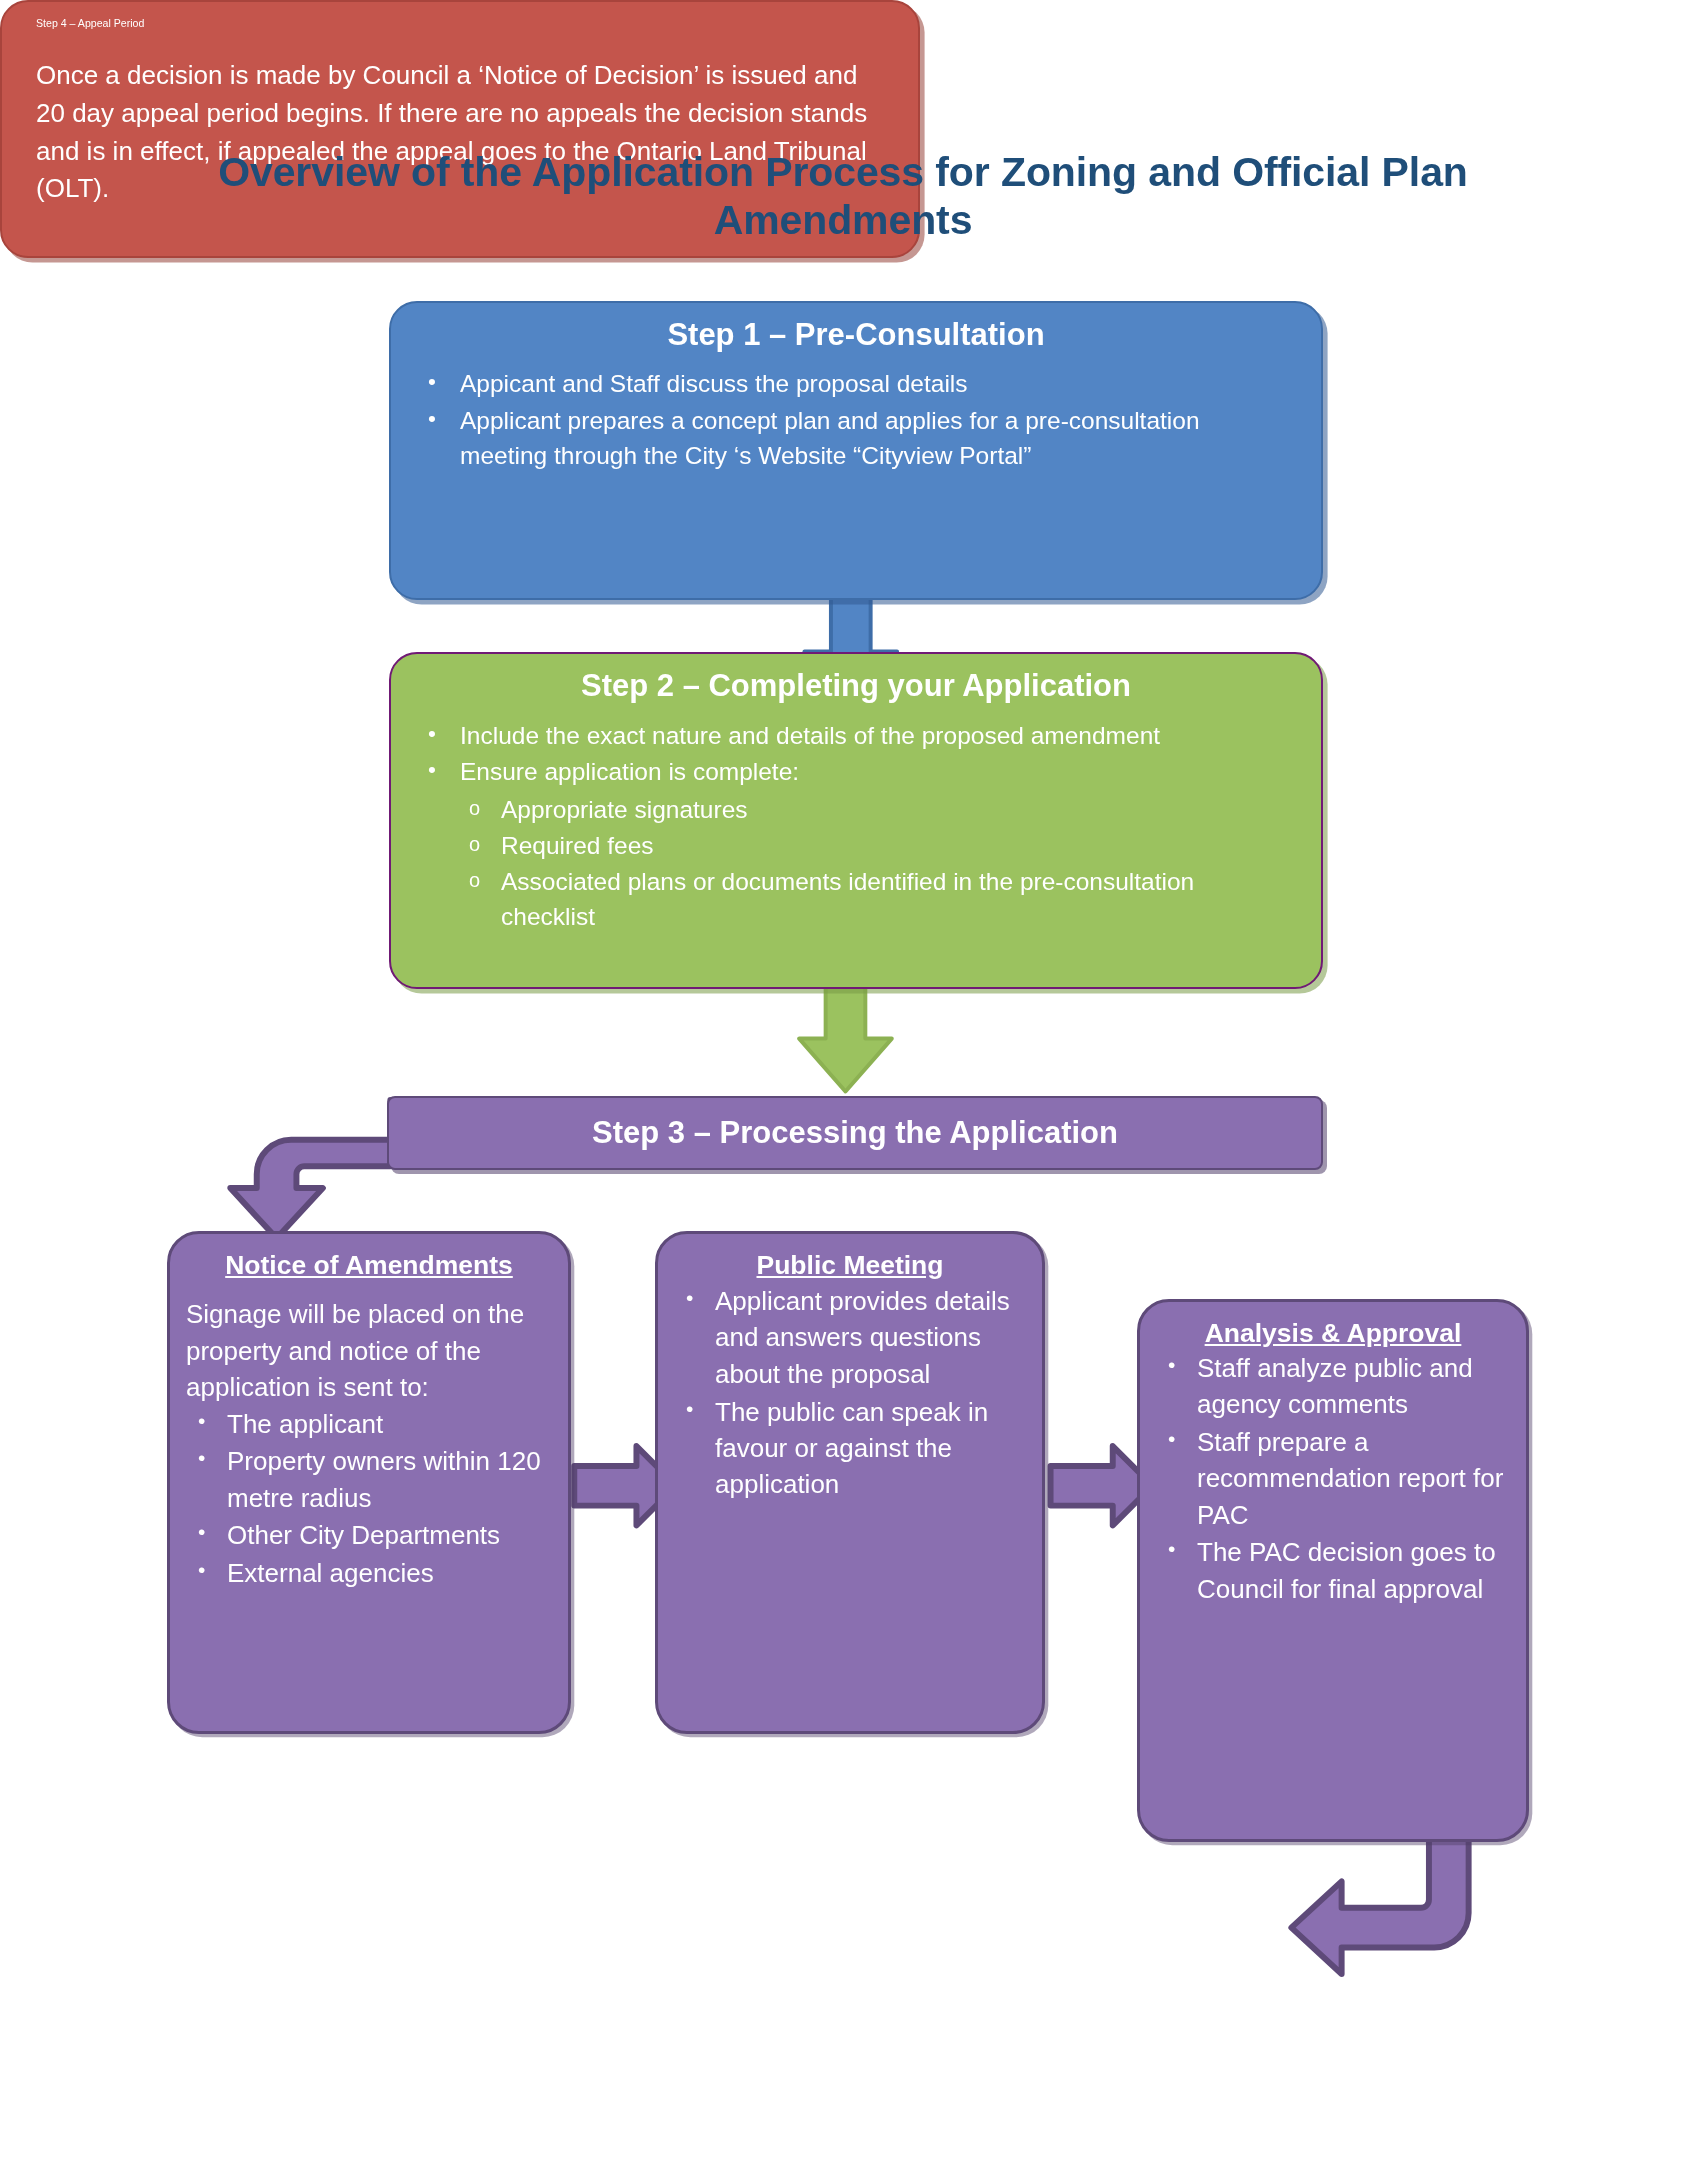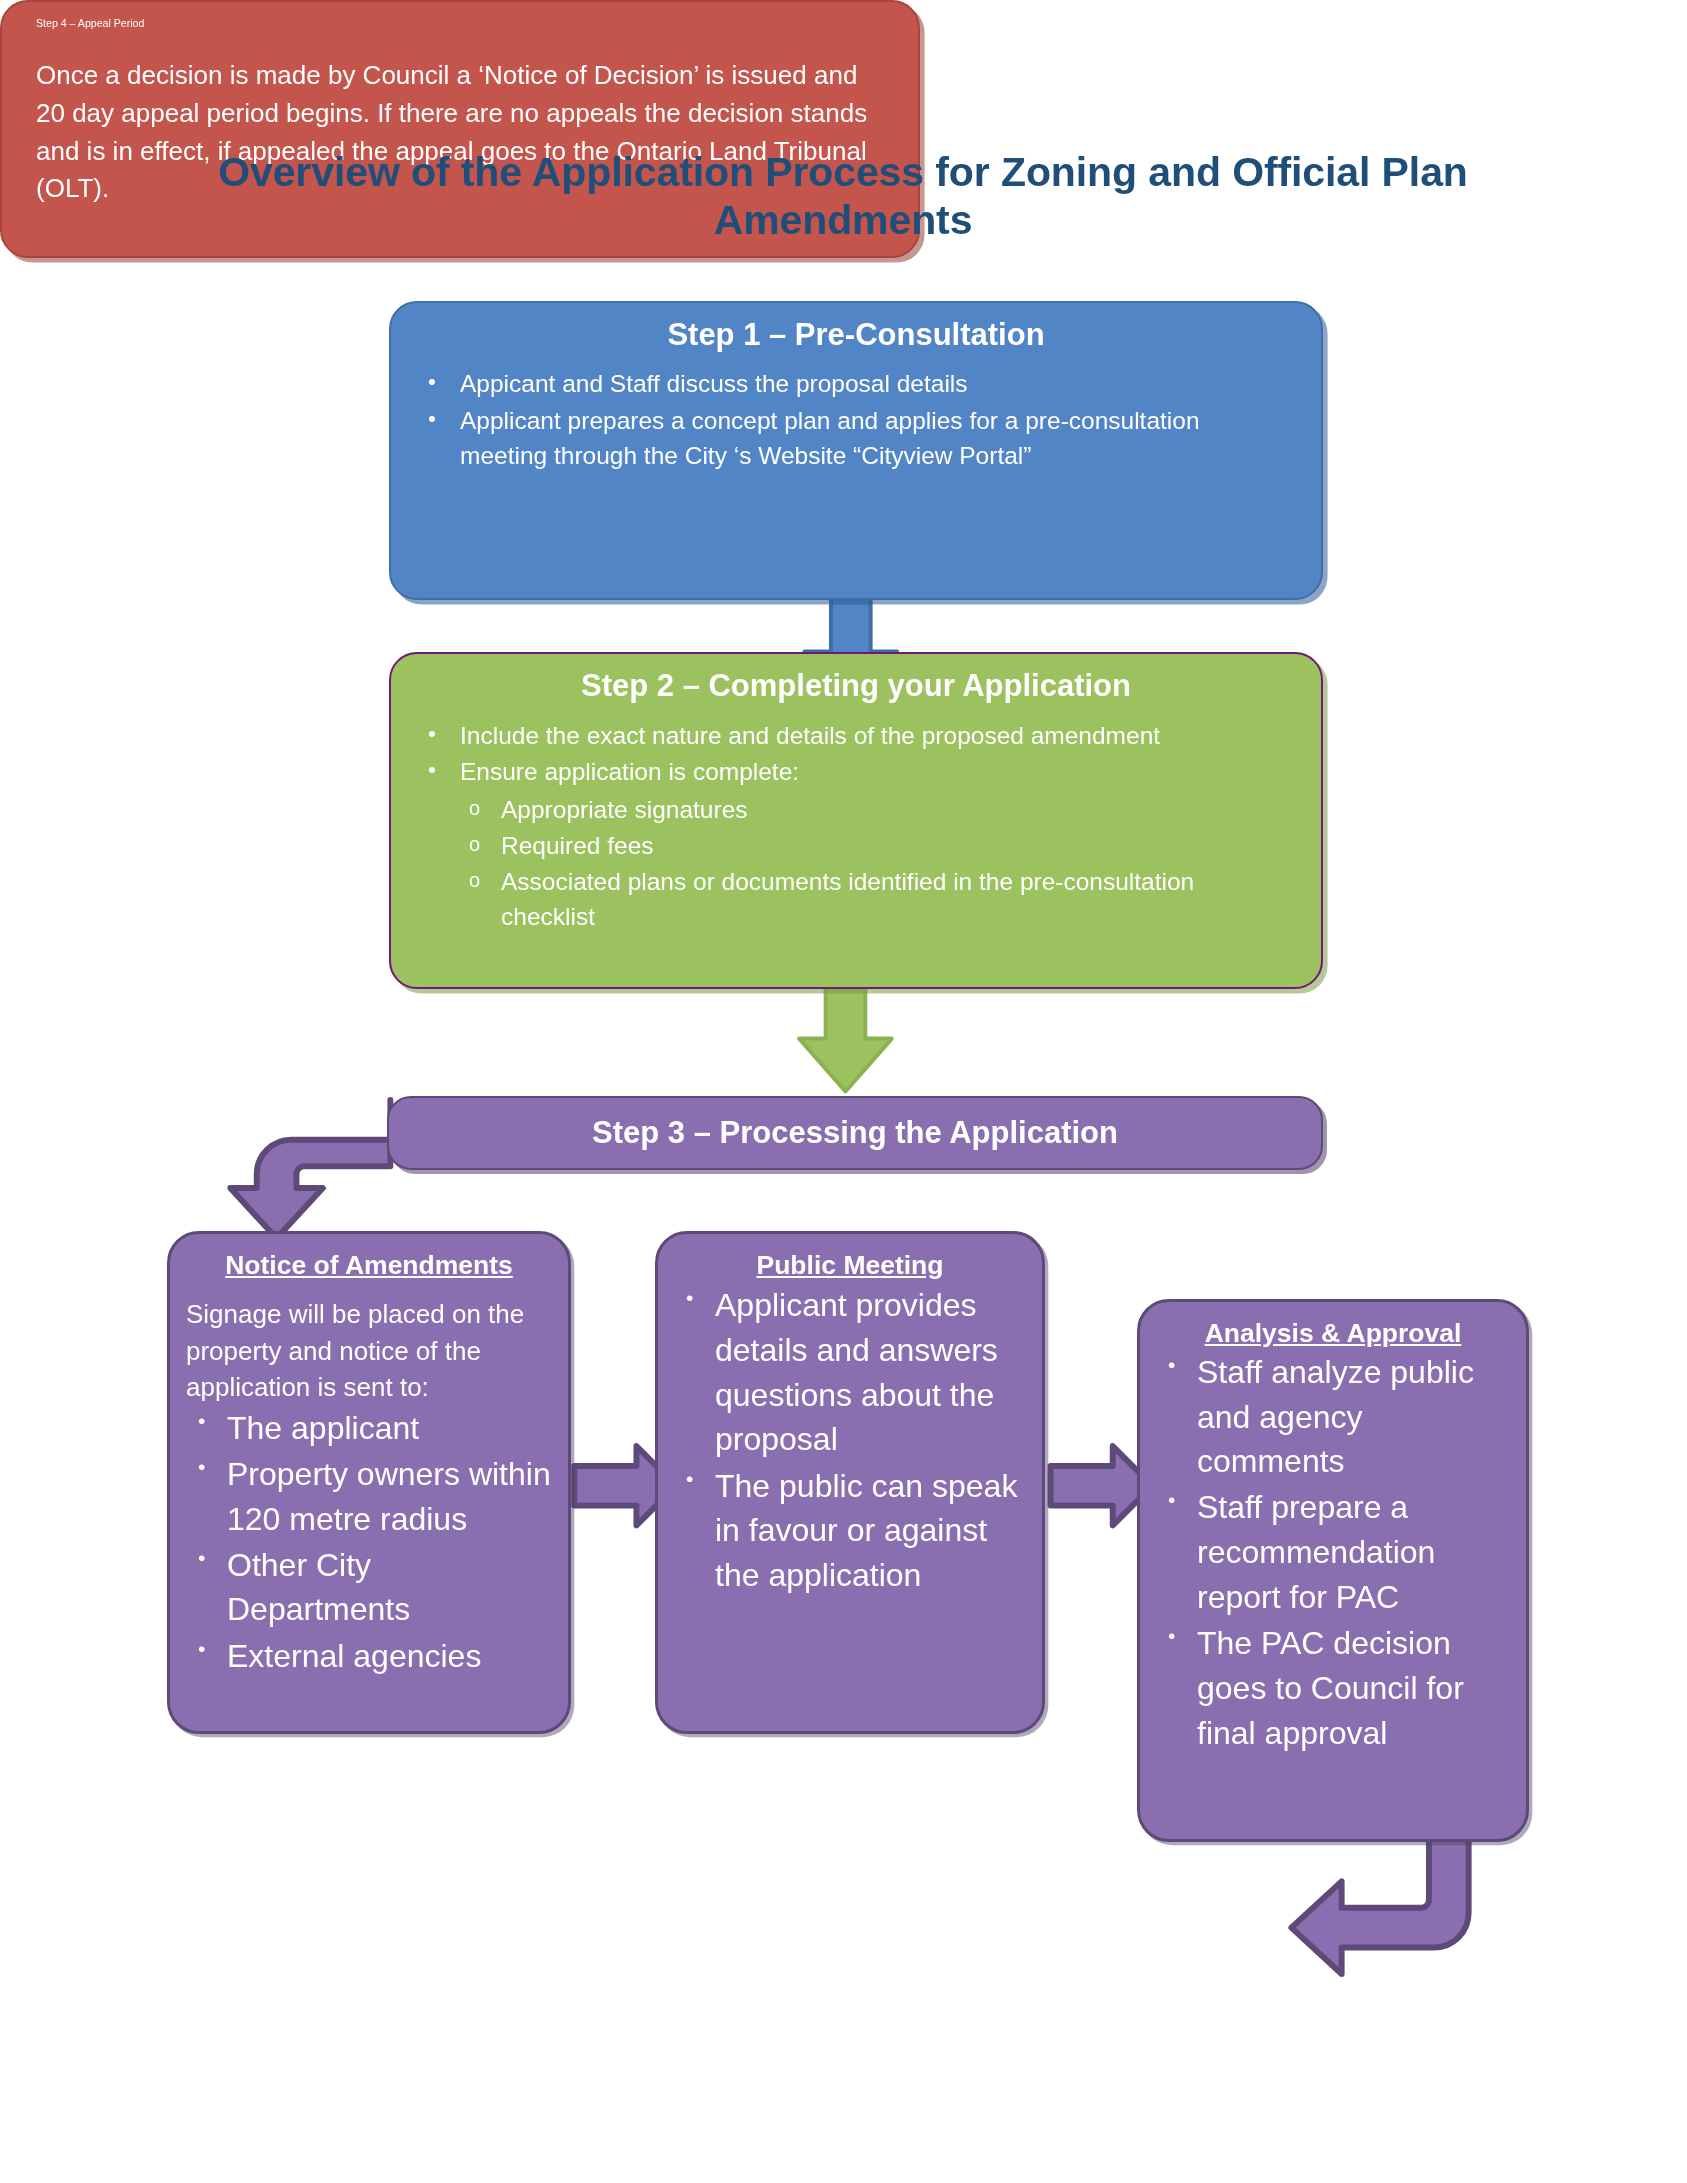--- a/index.html
+++ b/index.html
@@ -109,21 +109,21 @@
   #step2 ul.b1 > li { margin-bottom: 1.3px; }
 
   
   #step3 {
     left: 387px;
     top: 1096px;
     width: 936px;
     height: 74px;
     background: #8A6FB0;
     border: 2px solid #5E4A79;
-    border-radius: 24px;
+    border-radius: 8px;
     box-shadow: 4px 4px 0 0 rgba(80,62,105,0.55);
     display: flex;
     align-items: center;
     justify-content: center;
   }
   #step3 .box-title { font-size: 31px; }
 
   
   .sub-box {
     position: absolute;
@@ -142,21 +142,21 @@
     text-decoration: underline;
     margin-bottom: 1.3px;
     line-height: 1.15;
   }
   .sub-box .sub-lead {
     font-size: 26px;
     line-height: 1.40;
     margin-top: 16px;
   }
   .sub-box ul.b1 > li {
-    font-size: 32px;
+    font-size: 26px;
     line-height: 1.40;
   }
   .sub-box ul.b1 { padding-left: 40px; }
   .sub-box ul.b1 > li::before {
     left: -29px;
     top: 0px;
     font-size: 21px;
   }
 
   #subNotice { left: 167px;  top: 1231px; width: 404px; height: 503px; }

